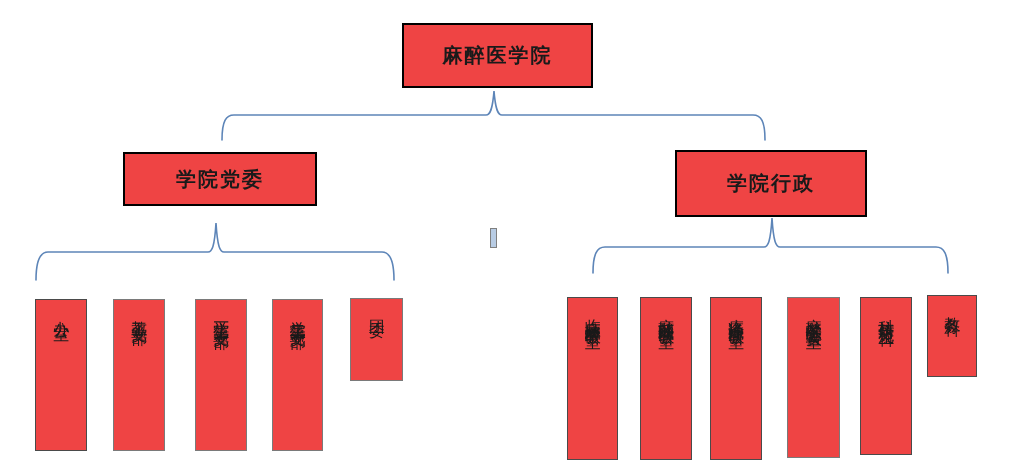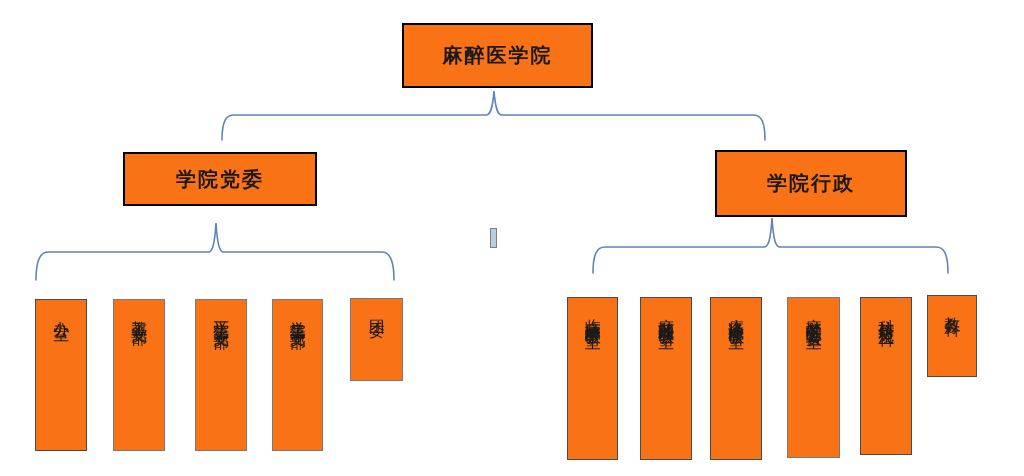--- a/index.html
+++ b/index.html
@@ -3,21 +3,21 @@
 <meta charset="utf-8">
 <style>
   html,body{margin:0;padding:0;}
   body{
     width:1024px;height:476px;position:relative;background:#ffffff;
     font-family:"Liberation Sans","DejaVu Sans",sans-serif;overflow:hidden;
   }
   .diagram{position:absolute;inset:0;}
   svg.connectors{position:absolute;left:0;top:0;width:1024px;height:476px;pointer-events:none;}
   .box{
-    position:absolute;background:#f97316;box-sizing:border-box;
+    position:absolute;background:#ef4444;box-sizing:border-box;
     display:flex;align-items:center;justify-content:center;color:#1a1a1a;
   }
   .lvl{
     border:2.5px solid #000000;font-weight:bold;font-size:20px;letter-spacing:2px;
   }
   .leaf{
     border:1.5px solid #4a4a4a;font-size:16px;font-weight:normal;
     align-items:flex-start;padding-top:8px;
   }
   .leaf-gray{border-color:#7a7a7a;}
@@ -43,21 +43,21 @@
     </g>
   </svg>
 
   <div class="box lvl" style="left:402px;top:23px;width:191px;height:65px;">
     <span>麻醉医学院</span>
   </div>
 
   <div class="box lvl" style="left:123px;top:152px;width:194px;height:54px;">
     <span>学院党委</span>
   </div>
-  <div class="box lvl" style="left:675px;top:150px;width:192px;height:67px;margin-left:40px;">
+  <div class="box lvl" style="left:675px;top:150px;width:192px;height:67px;">
     <span>学院行政</span>
   </div>
 
   <div class="center-bar"></div>
 
   <div class="box leaf" style="left:35px;top:299px;width:52px;height:152px;">
     <span class="vtext">办公室</span>
   </div>
   <div class="box leaf leaf-gray" style="left:113px;top:299px;width:52px;height:152px;">
     <span class="vtext">教工党支部</span>

